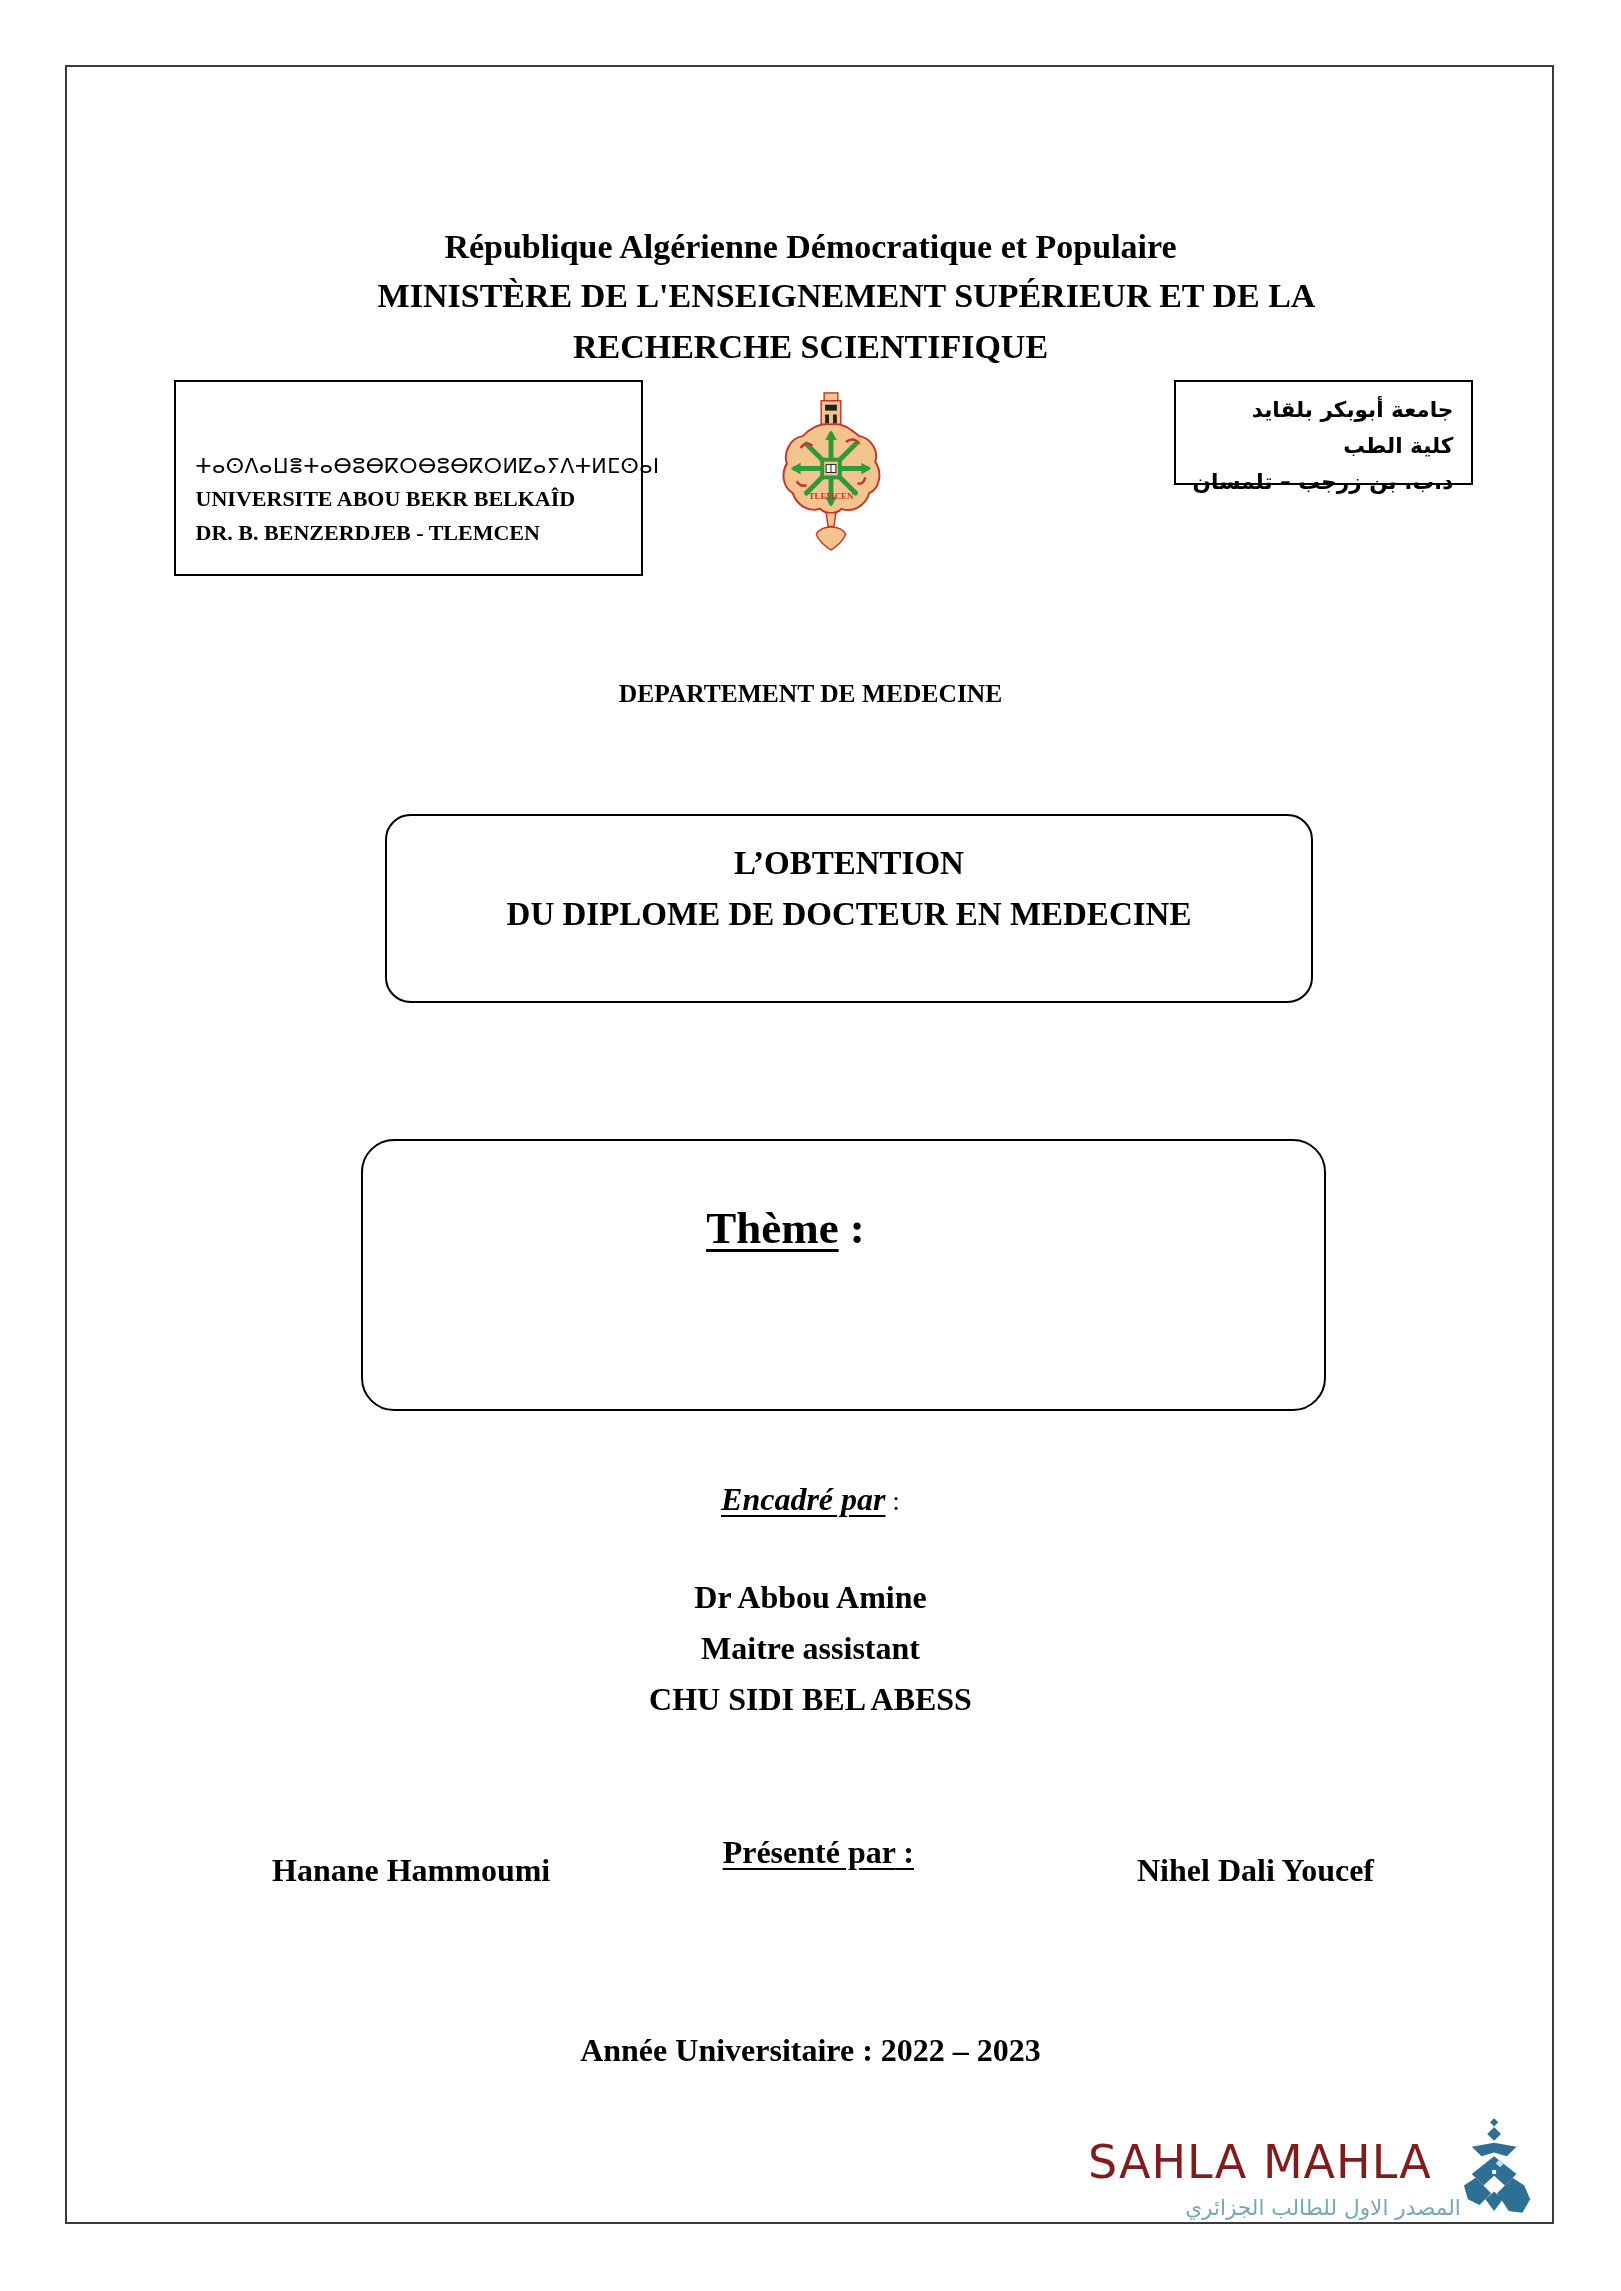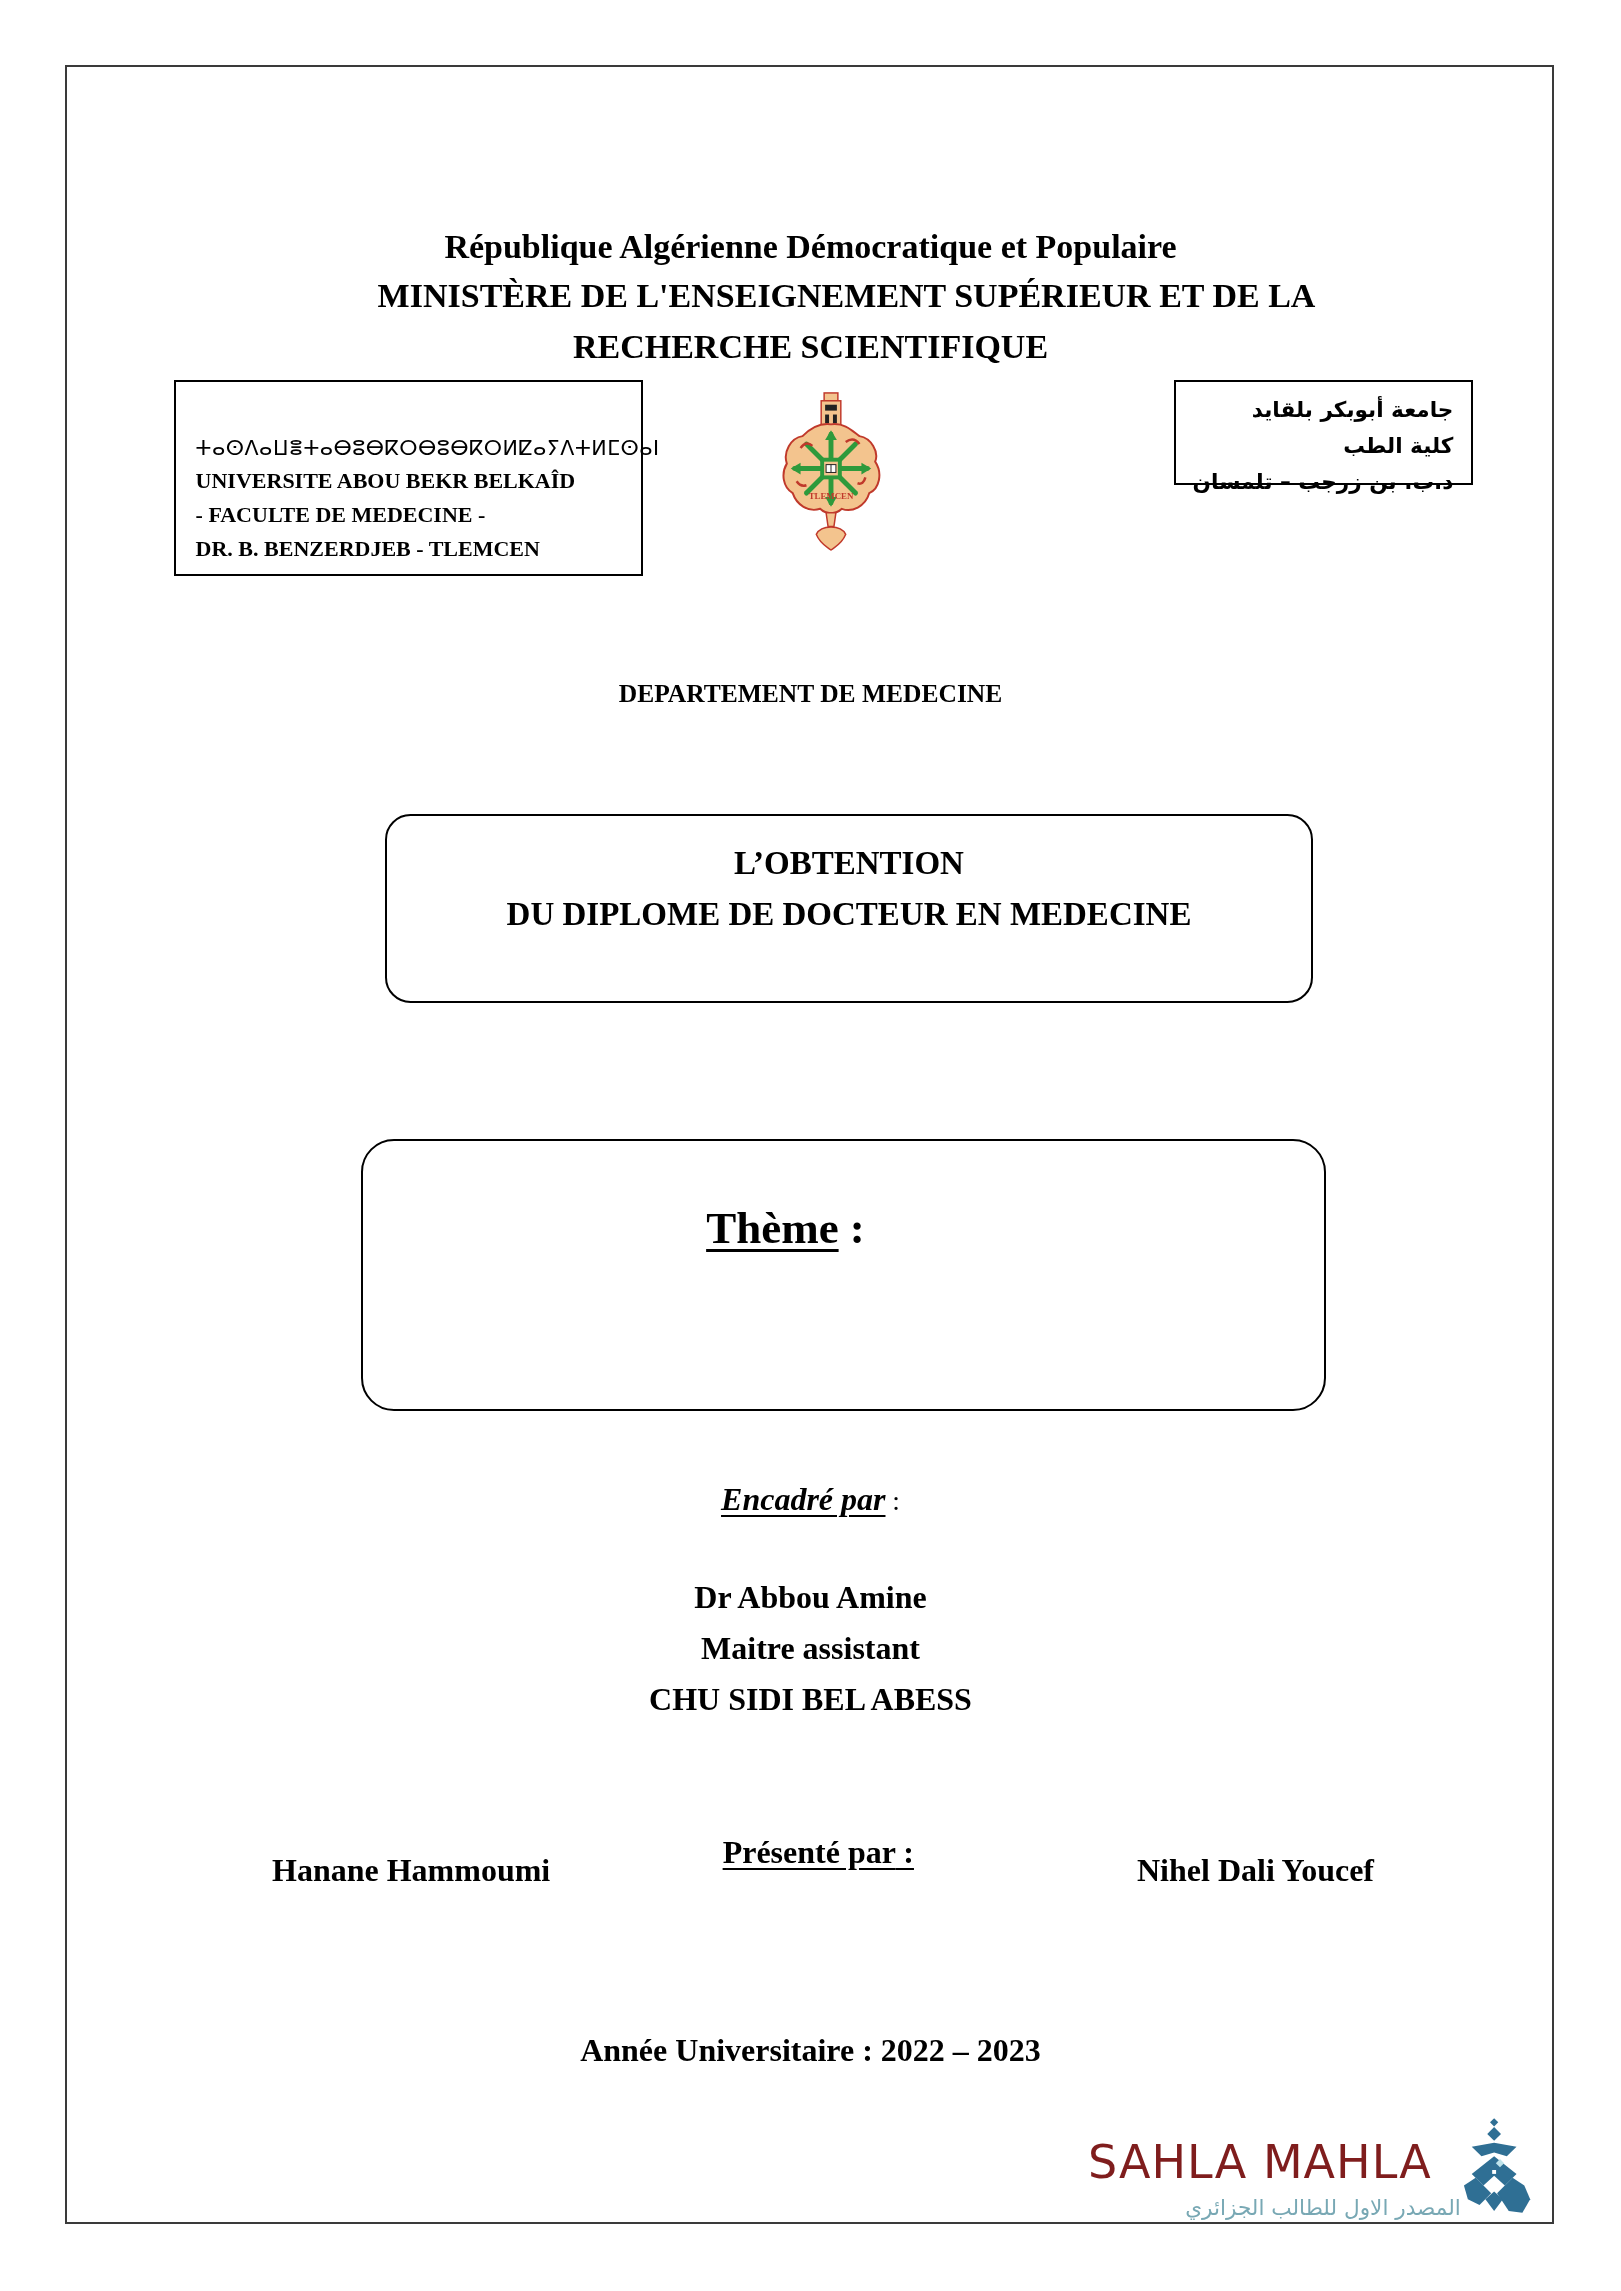--- a/index.html
+++ b/index.html
@@ -7,21 +7,21 @@
          font-family: "Liberation Serif", "DejaVu Serif", serif; color: #000; }
   .page-border { position: absolute; left: 65px; top: 65px; width: 1489px; height: 2159px;
                  border: 2px solid #3a3a3a; box-sizing: border-box; }
   .center-line { position: absolute; left: 0; width: 1621px; text-align: center; font-weight: bold; margin-top: 32px; }
   .hdr1 { top: 196px; font-size: 34px; }
   .hdr2 { top: 245px; font-size: 34px; padding-left: 36px; }
   .hdr3 { top: 296px; font-size: 34px; }
 
   .box-left { position: absolute; left: 174px; top: 380px; width: 469px; height: 196px;
               border: 2px solid #000; box-sizing: border-box; padding: 51px 0 0 19.6px; }
-  .box-left .tifinagh { font-family: "DejaVu Sans", sans-serif; font-size: 20.6px; line-height: 31px; white-space: nowrap; letter-spacing: 0.5px;}
+  .box-left .tifinagh { font-family: "DejaVu Sans", sans-serif; font-size: 20.6px; line-height: 31px; white-space: nowrap; letter-spacing: 0.5px; margin-top: 18px;}
   .box-left .line { font-weight: bold; font-size: 22px; line-height: 34px; white-space: nowrap; }
 
   .logo { position: absolute; left: 777px; top: 387px; width: 108px; height: 167px; }
 
   .box-right { position: absolute; left: 1174px; top: 380px; width: 299px; height: 105px;
                border: 2px solid #000; box-sizing: border-box; padding: 9.8px 17.6px 0 0;
                direction: rtl; text-align: right; }
   .box-right .line { font-family: "DejaVu Sans", sans-serif; font-weight: bold; font-size: 21.6px; line-height: 36px; white-space: nowrap; }
 
   .dept { top: 647px; font-size: 25.5px; }
@@ -62,21 +62,20 @@
 
 <div class="page-border"></div>
 
 <div class="center-line hdr1">République Algérienne Démocratique et Populaire</div>
 <div class="center-line hdr2">MINISTÈRE DE L'ENSEIGNEMENT SUPÉRIEUR ET DE LA</div>
 <div class="center-line hdr3">RECHERCHE SCIENTIFIQUE</div>
 
 <div class="box-left">
   <div class="tifinagh">ⵜⴰⵙⴷⴰⵡⴻⵜⴰⴱⵓⴱⴽⵔⴱⵓⴱⴽⵔⵍⵇⴰⵢⴷⵜⵍⵎⵙⴰⵏ</div>
   <div class="line">UNIVERSITE ABOU BEKR BELKAÎD</div>
-  <div class="line">- FACULTE DE MEDECINE -</div>
   <div class="line">DR. B. BENZERDJEB - TLEMCEN</div>
 </div>
 
 <div class="logo">
   <svg width="108" height="167" viewBox="0 0 110 170">
 
     <rect x="48" y="6" width="14" height="8" fill="#f3c48e" stroke="#c0392b" stroke-width="1.5"></rect>
     <rect x="45" y="14" width="20" height="26" fill="#f3c48e" stroke="#c0392b" stroke-width="1.5"></rect>
     <rect x="49" y="18" width="12" height="6" fill="#222"></rect>
     <rect x="49" y="28" width="4" height="9" fill="#222"></rect>

